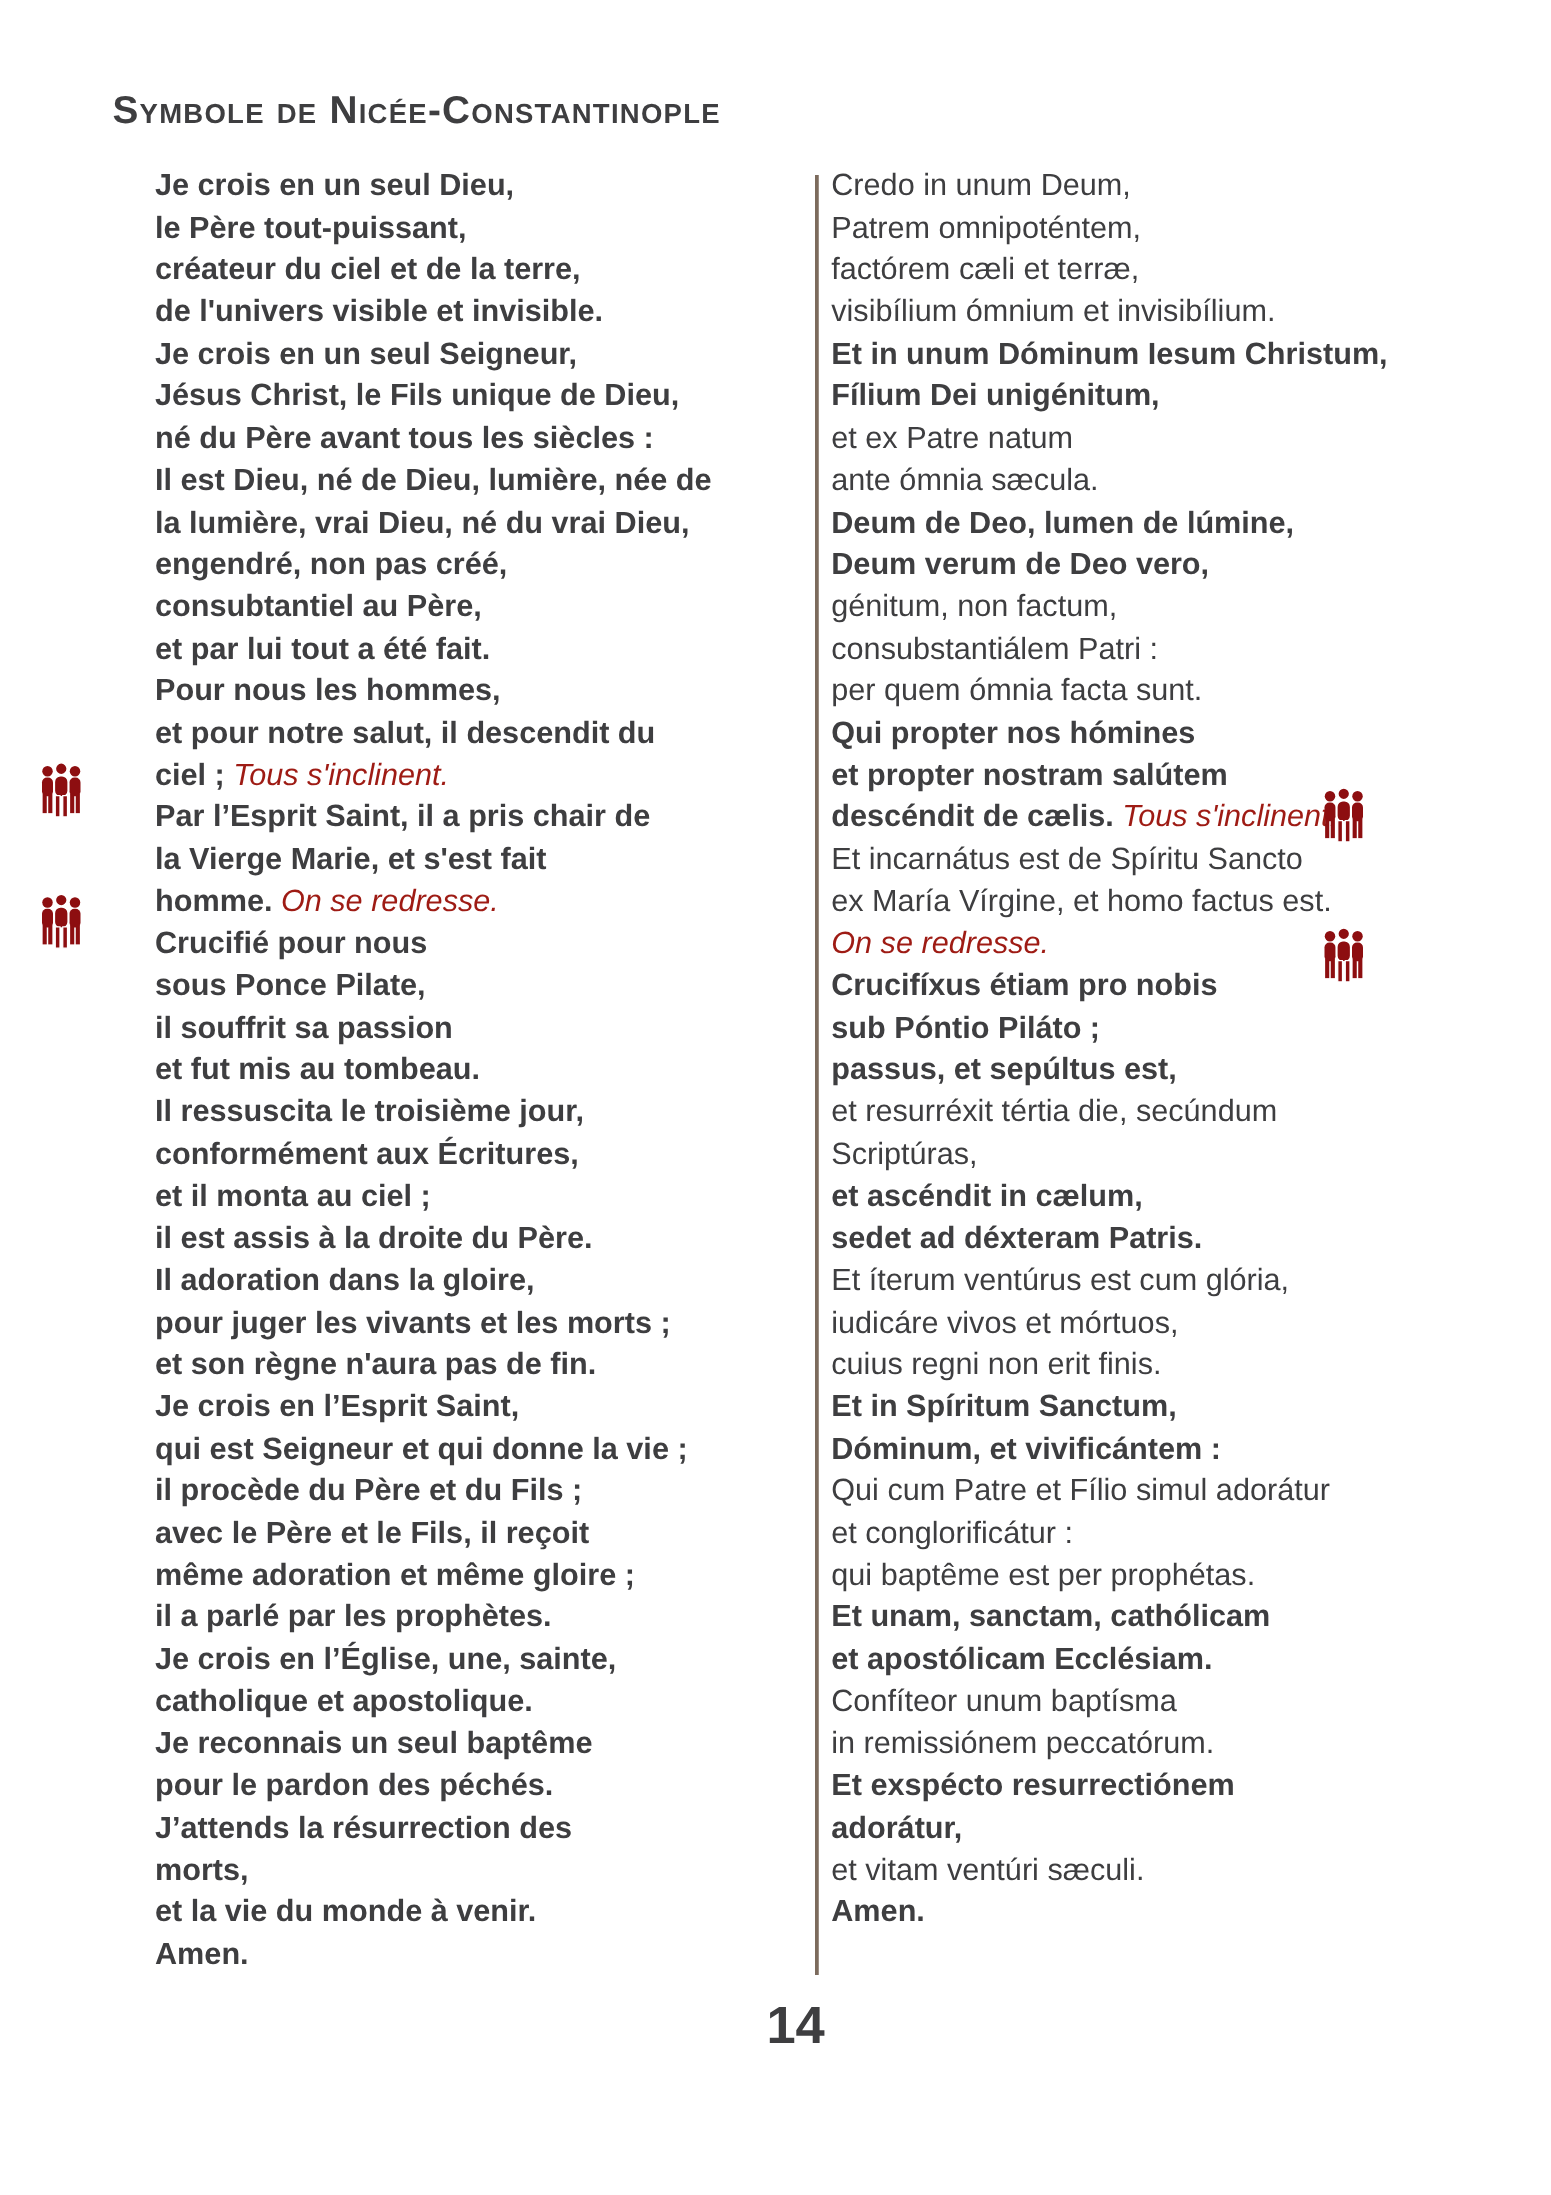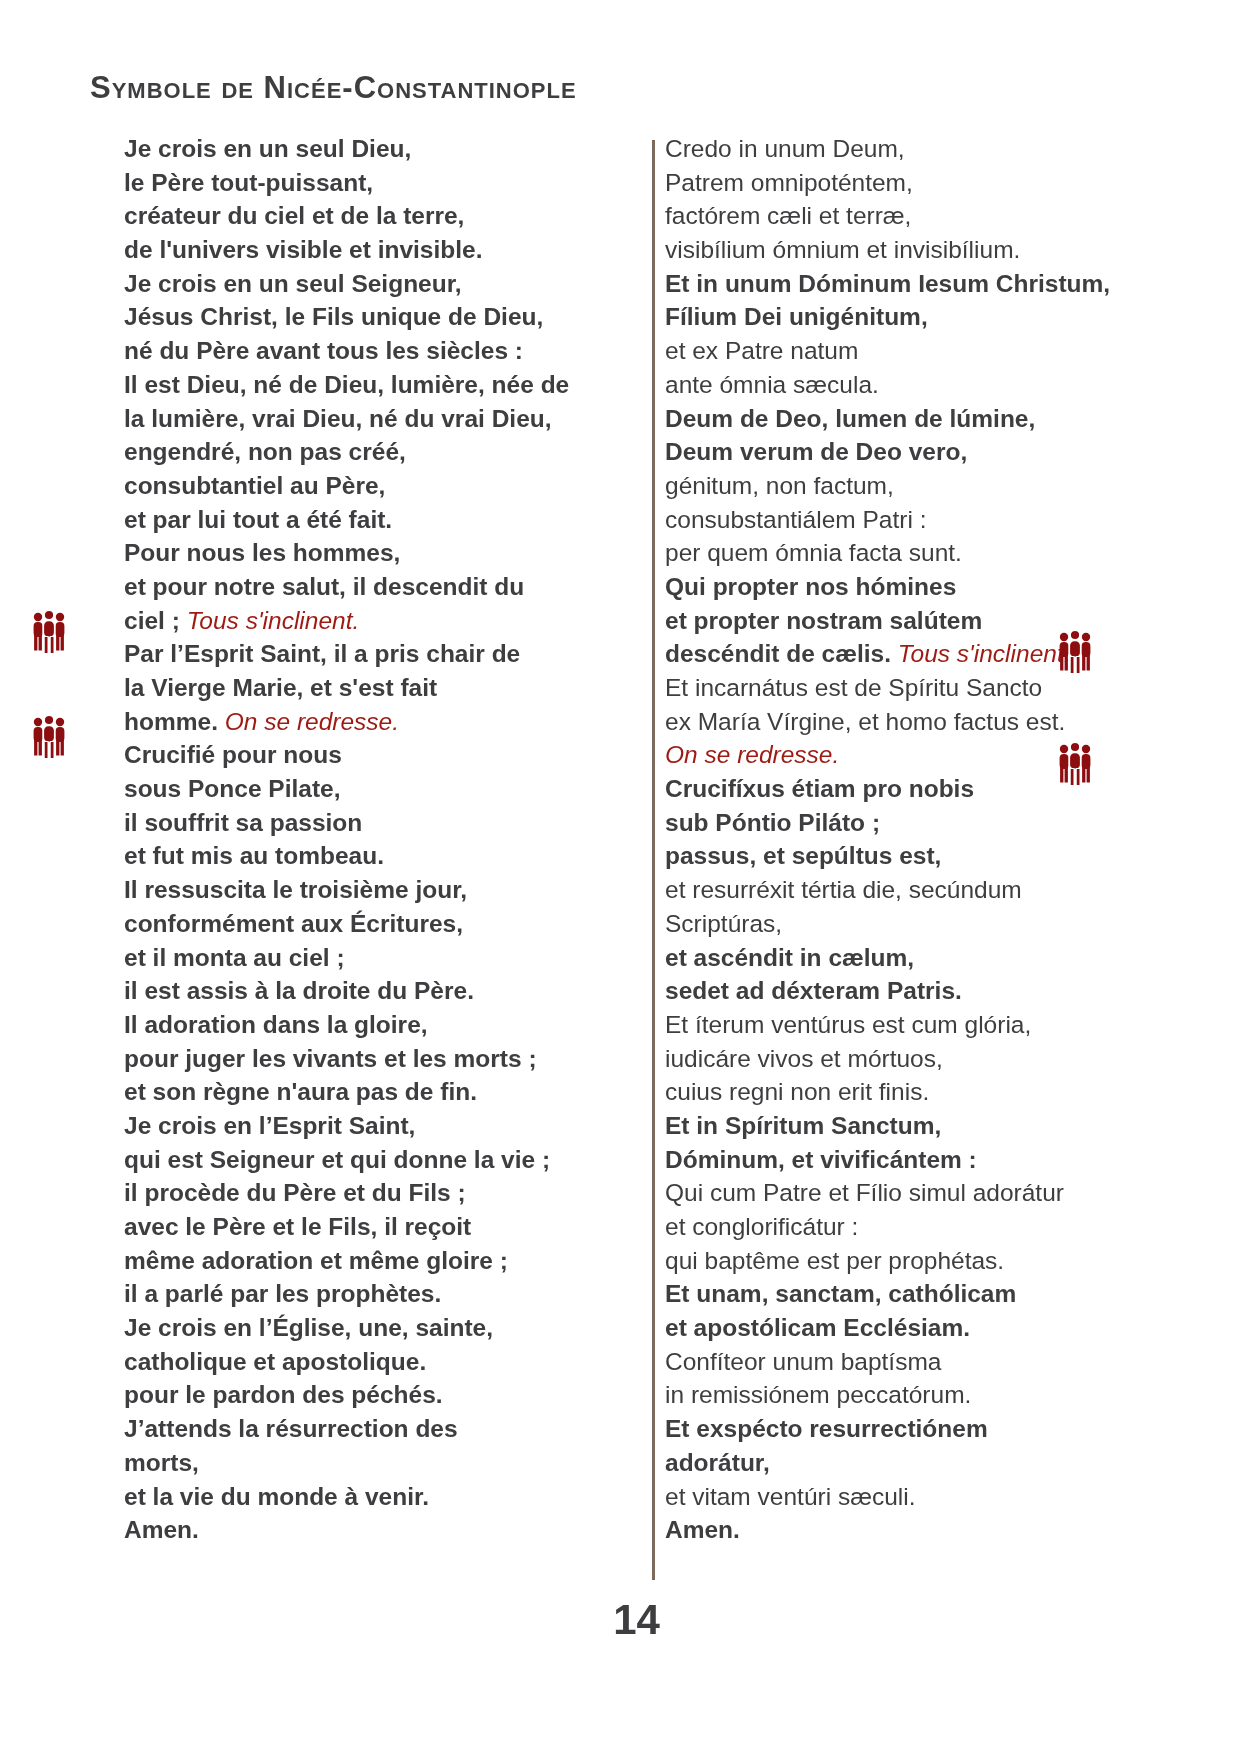--- a/index.html
+++ b/index.html
@@ -101,20 +101,21 @@
     <div class="line"><span class="seg-b">pour juger les vivants et les morts ;</span></div>
     <div class="line"><span class="seg-b">et son règne n'aura pas de fin.</span></div>
     <div class="line"><span class="seg-b">Je crois en l’Esprit Saint,</span></div>
     <div class="line"><span class="seg-b">qui est Seigneur et qui donne la vie ;</span></div>
     <div class="line"><span class="seg-b">il procède du Père et du Fils ;</span></div>
     <div class="line"><span class="seg-b">avec le Père et le Fils, il reçoit</span></div>
     <div class="line"><span class="seg-b">même adoration et même gloire ;</span></div>
     <div class="line"><span class="seg-b">il a parlé par les prophètes.</span></div>
     <div class="line"><span class="seg-b">Je crois en l’Église, une, sainte,</span></div>
     <div class="line"><span class="seg-b">catholique et apostolique.</span></div>
+    <div class="line"><span class="seg-b">Je reconnais un seul baptême</span></div>
     <div class="line"><span class="seg-b">pour le pardon des péchés.</span></div>
     <div class="line"><span class="seg-b">J’attends la résurrection des</span></div>
     <div class="line"><span class="seg-b">morts,</span></div>
     <div class="line"><span class="seg-b">et la vie du monde à venir.</span></div>
     <div class="line"><span class="seg-b">Amen.</span></div>
   </div>
 
 <div class="column-divider"></div>
 
 <div class="col col-latin">

